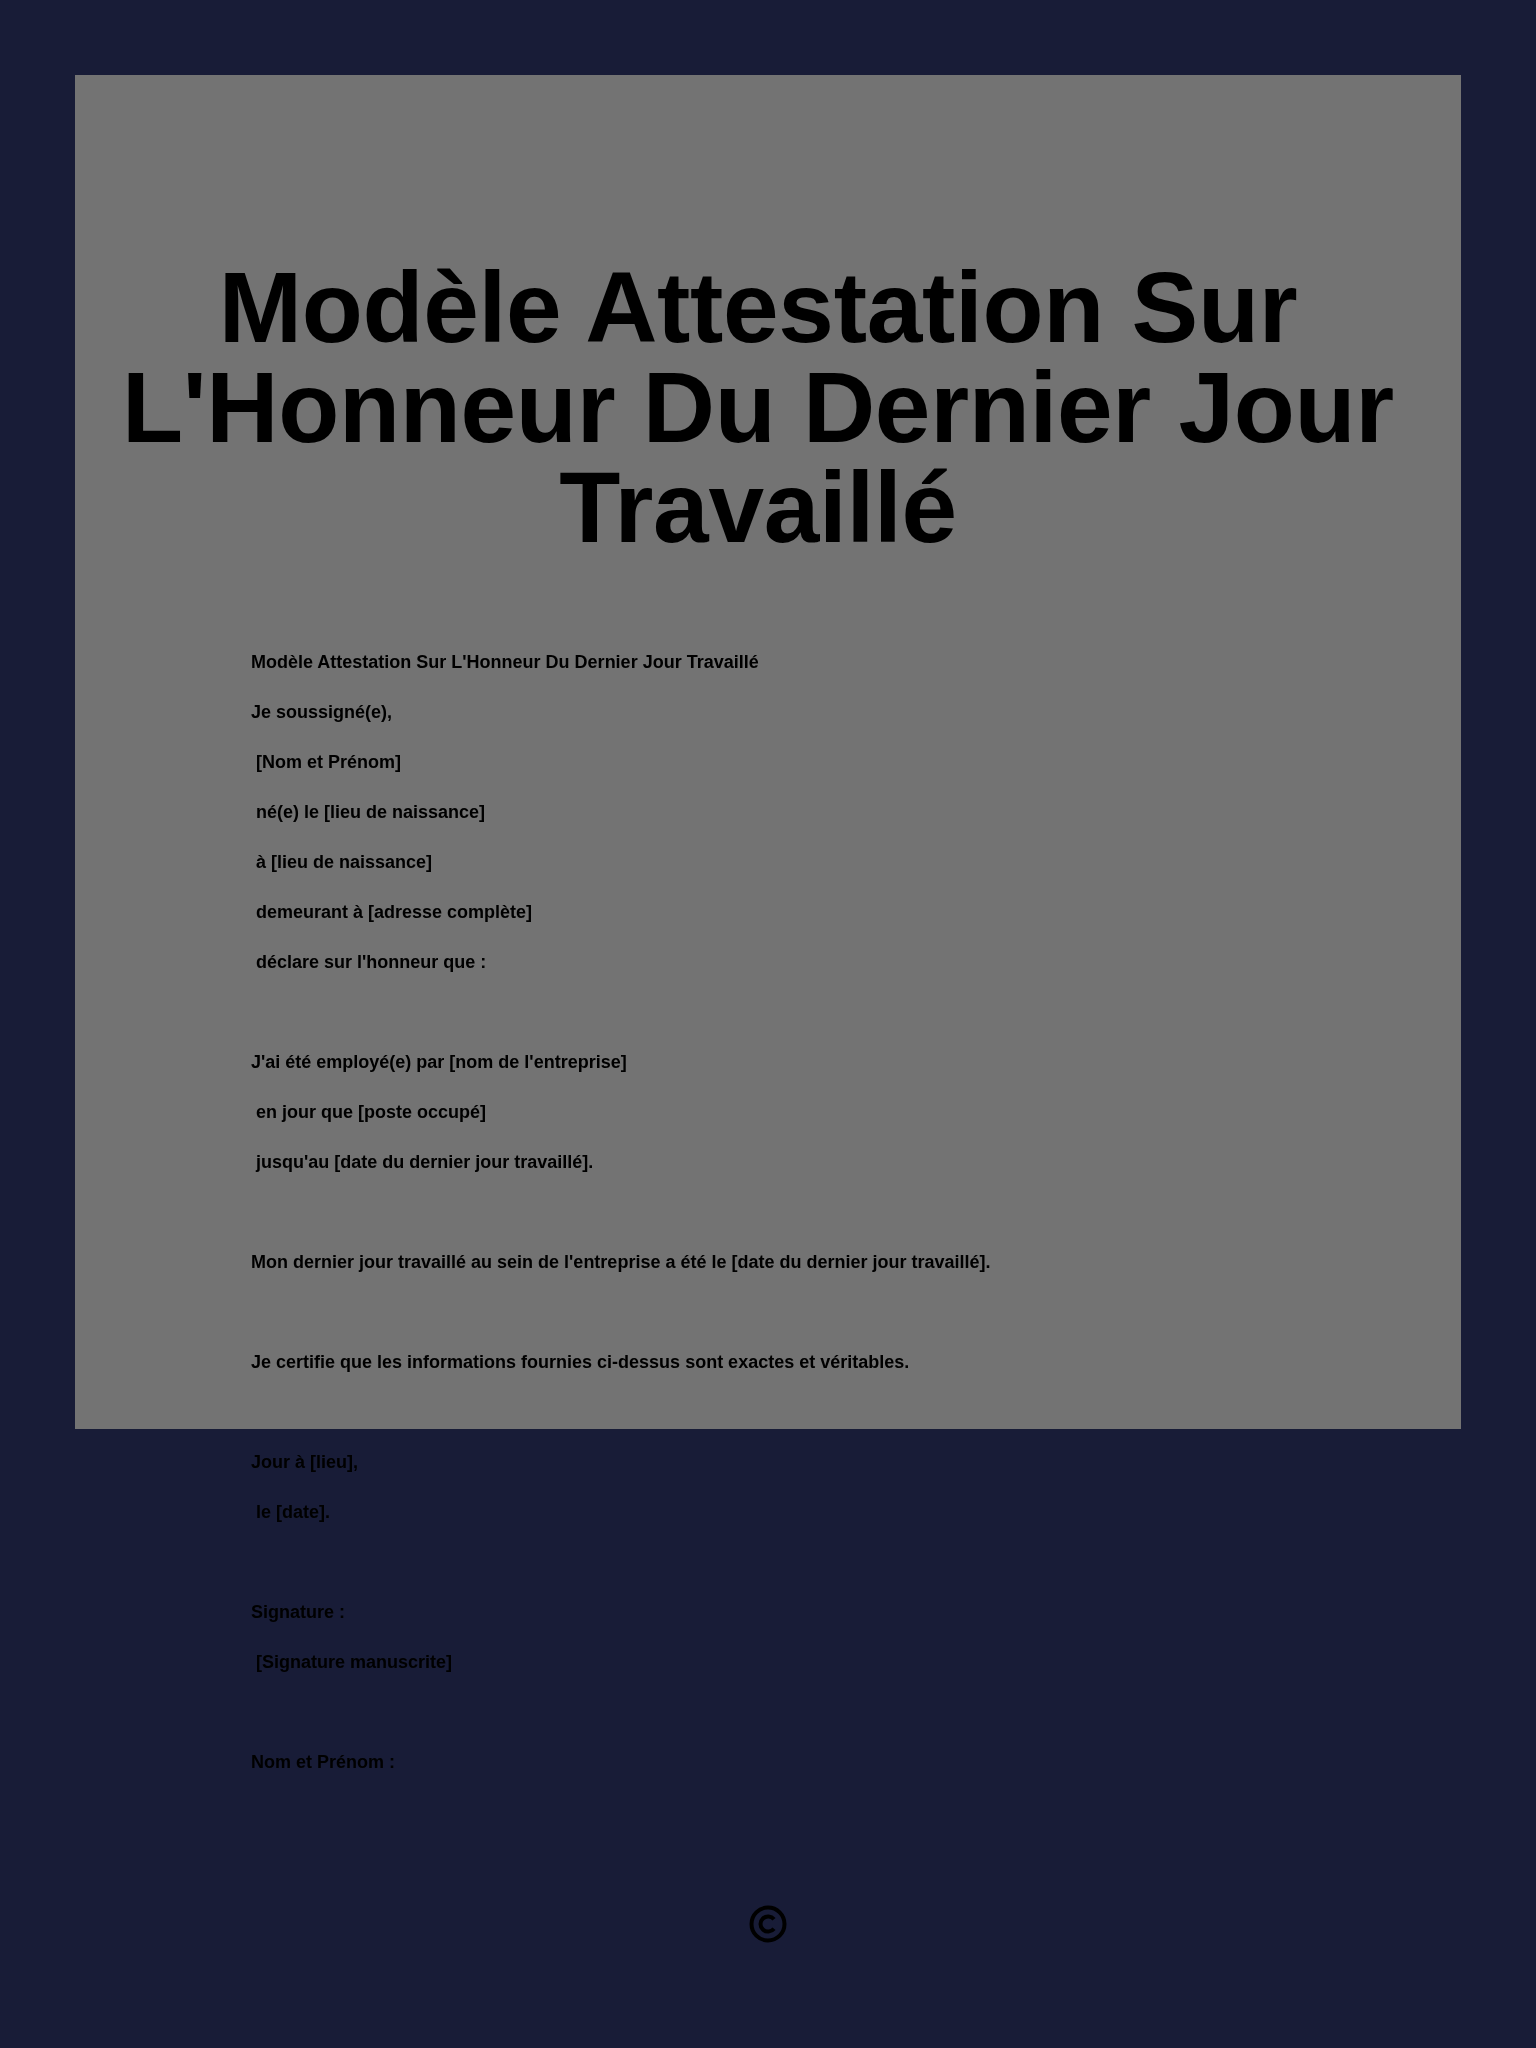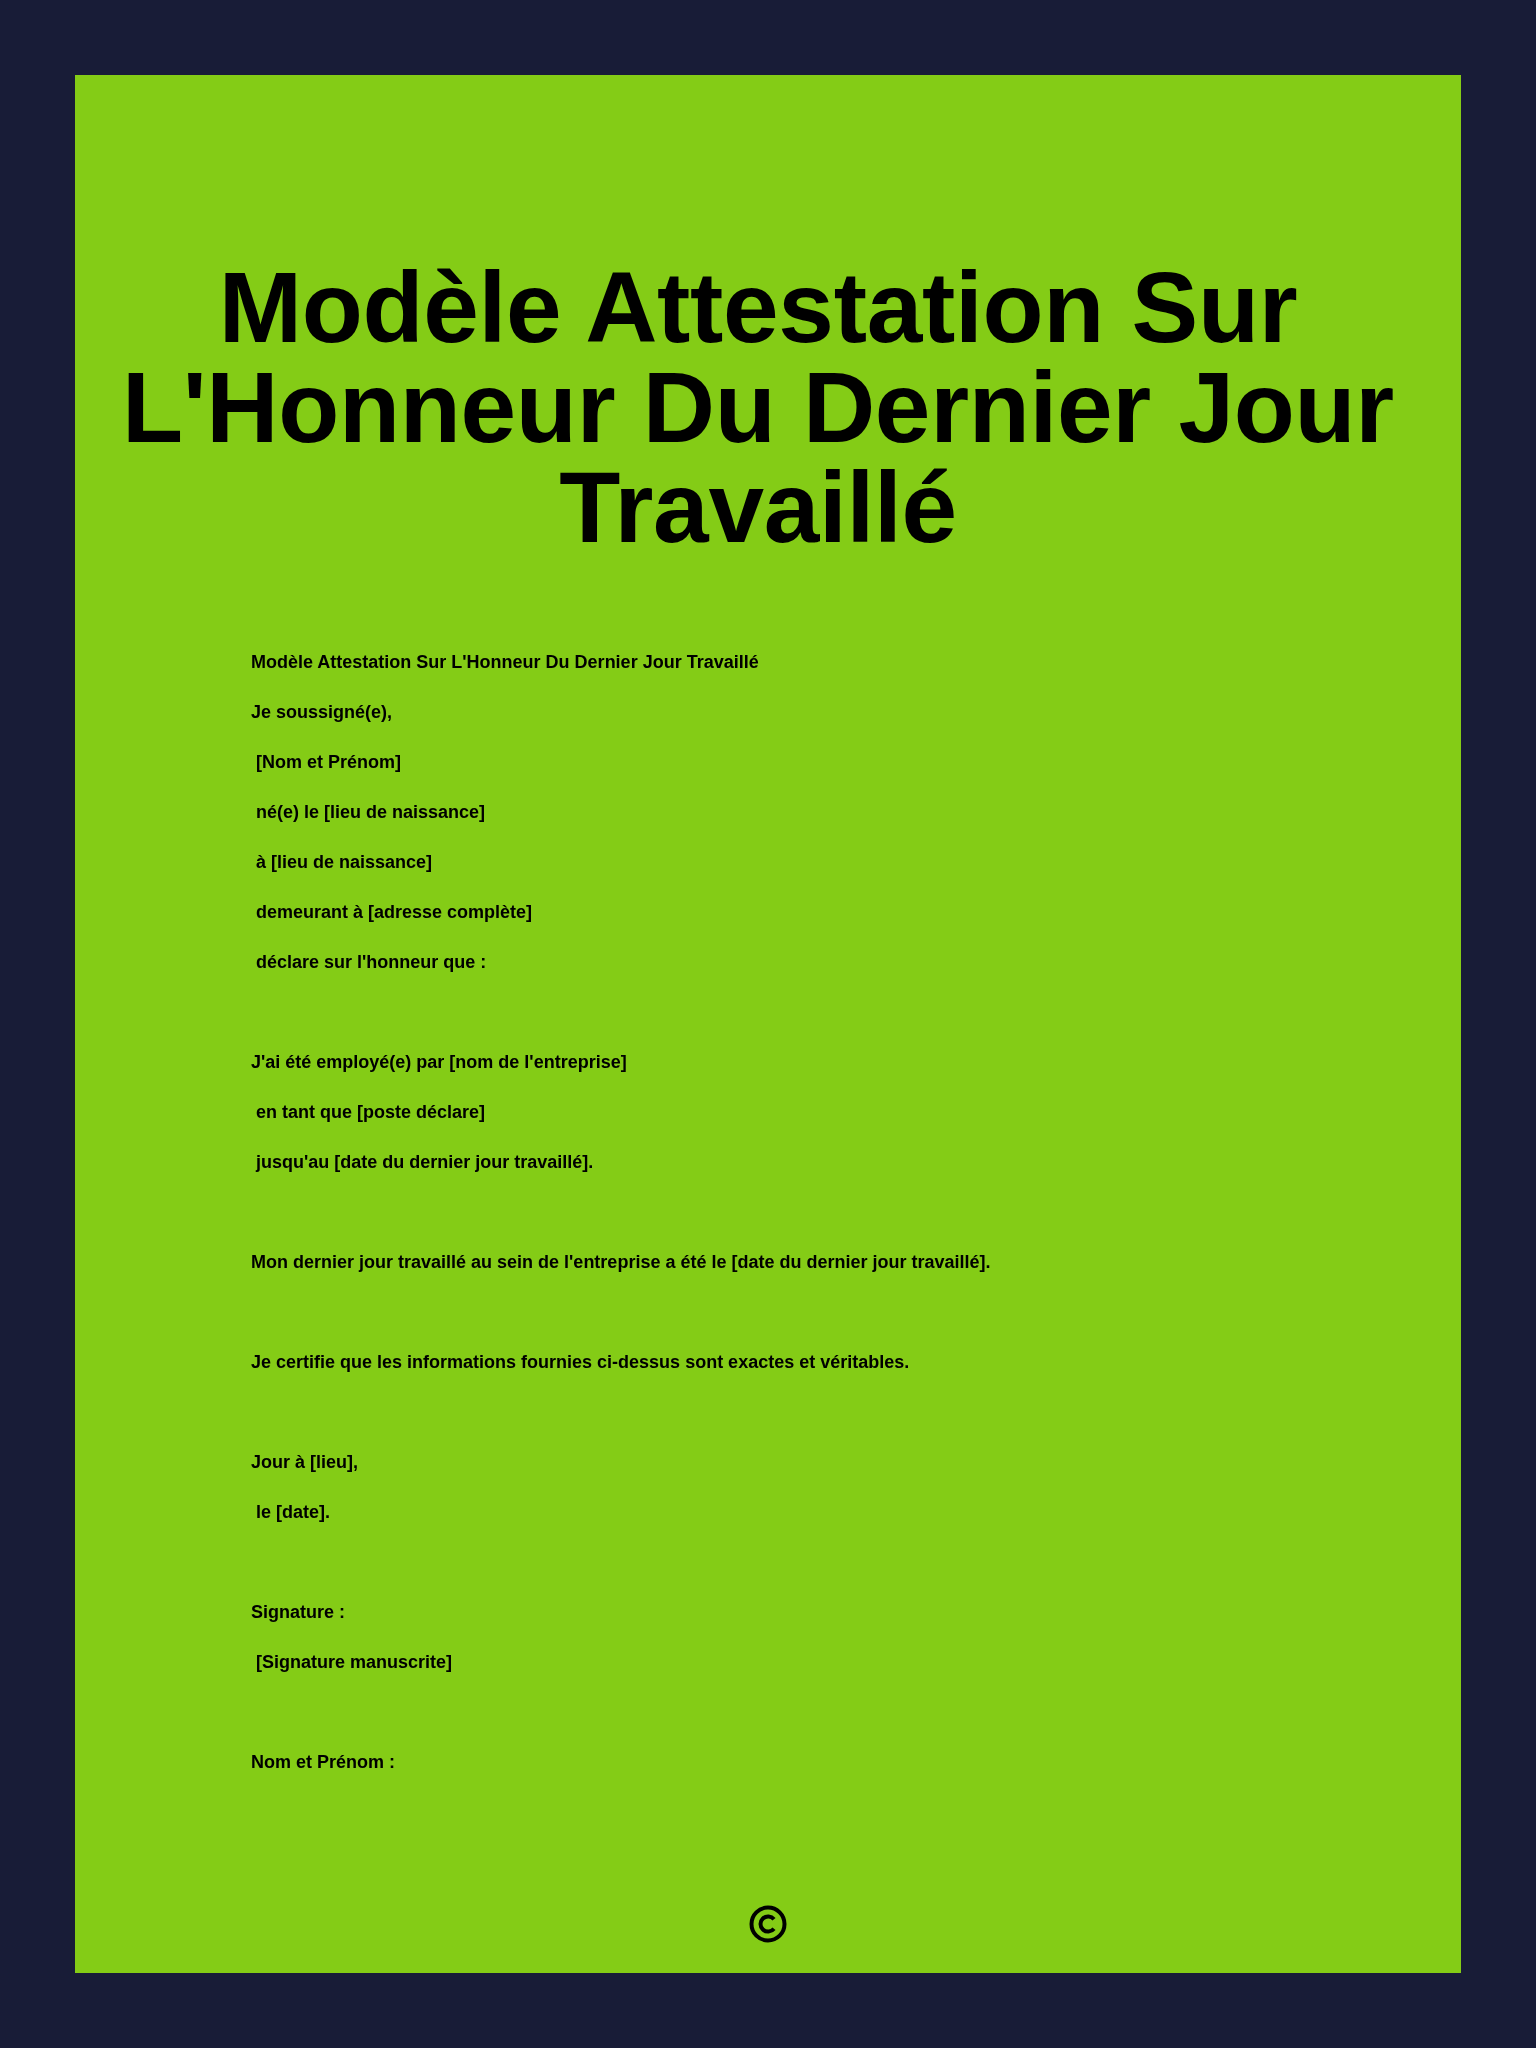--- a/index.html
+++ b/index.html
@@ -13,22 +13,22 @@
       position: relative;
       overflow: hidden;
       font-family: "Liberation Sans", sans-serif;
       color: #000;
     }
     .page {
       position: absolute;
       left: 75px;
       top: 75px;
       width: 1386px;
-      height: 1898px;
-      background: #84cc16;
+      height: 1354px;
+      background: #737373;
     }
     .doc-title {
       position: absolute;
       left: 0;
       top: 182px;
       width: 1366px;
       margin: 0;
       text-align: center;
       font-family: "Liberation Sans", sans-serif;
       font-weight: bold;
@@ -76,21 +76,21 @@
   <div class="doc-body">
     <p class="doc-line">Modèle Attestation Sur L'Honneur Du Dernier Jour Travaillé</p>
     <p class="doc-line">Je soussigné(e),</p>
     <p class="doc-line"> [Nom et Prénom]</p>
     <p class="doc-line"> né(e) le [lieu de naissance]</p>
     <p class="doc-line"> à [lieu de naissance]</p>
     <p class="doc-line"> demeurant à [adresse complète]</p>
     <p class="doc-line"> déclare sur l'honneur que :</p>
     <p class="doc-line"></p>
     <p class="doc-line">J'ai été employé(e) par [nom de l'entreprise]</p>
-    <p class="doc-line"> en tant que [poste déclare]</p>
+    <p class="doc-line"> en jour que [poste occupé]</p>
     <p class="doc-line"> jusqu'au [date du dernier jour travaillé].</p>
     <p class="doc-line"></p>
     <p class="doc-line">Mon dernier jour travaillé au sein de l'entreprise a été le [date du dernier jour travaillé].</p>
     <p class="doc-line"></p>
     <p class="doc-line">Je certifie que les informations fournies ci-dessus sont exactes et véritables.</p>
     <p class="doc-line"></p>
     <p class="doc-line">Jour à [lieu],</p>
     <p class="doc-line"> le [date].</p>
     <p class="doc-line"></p>
     <p class="doc-line">Signature :</p>

